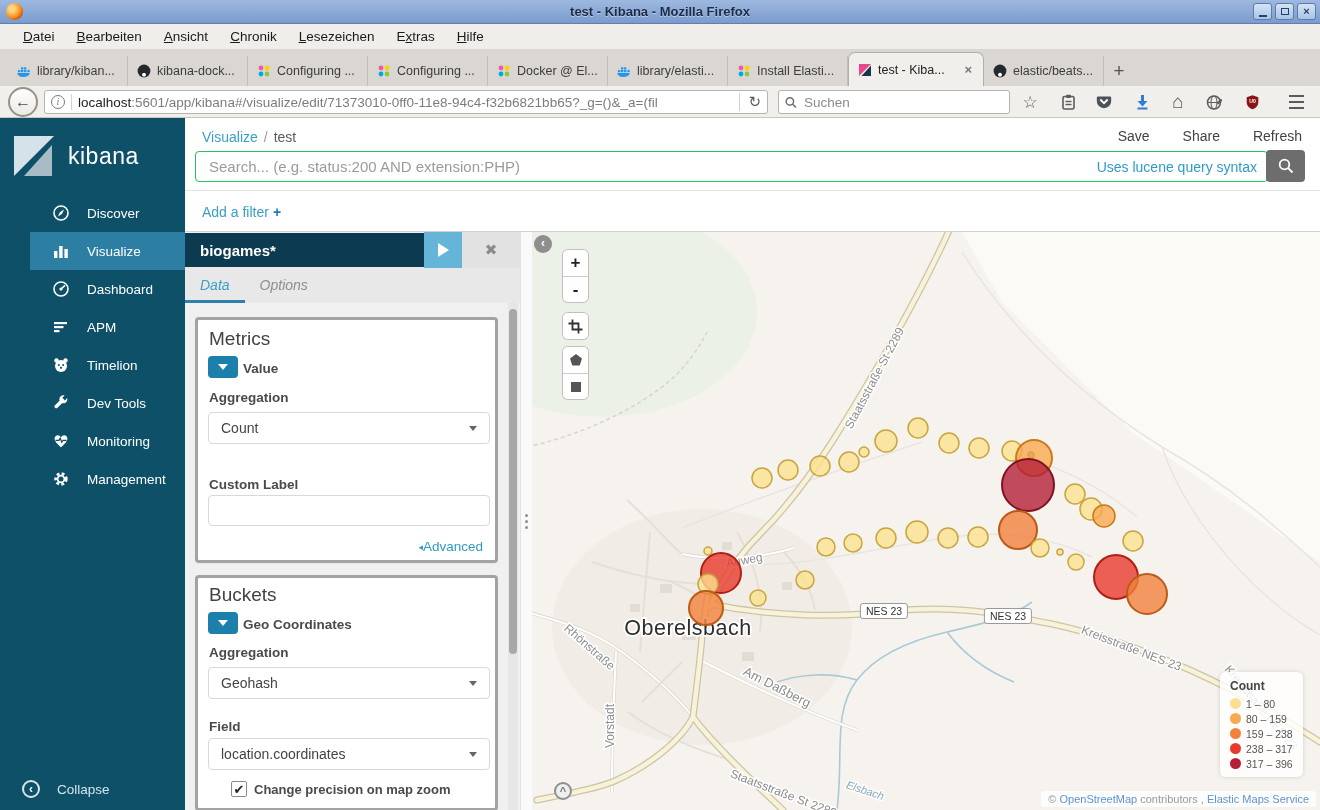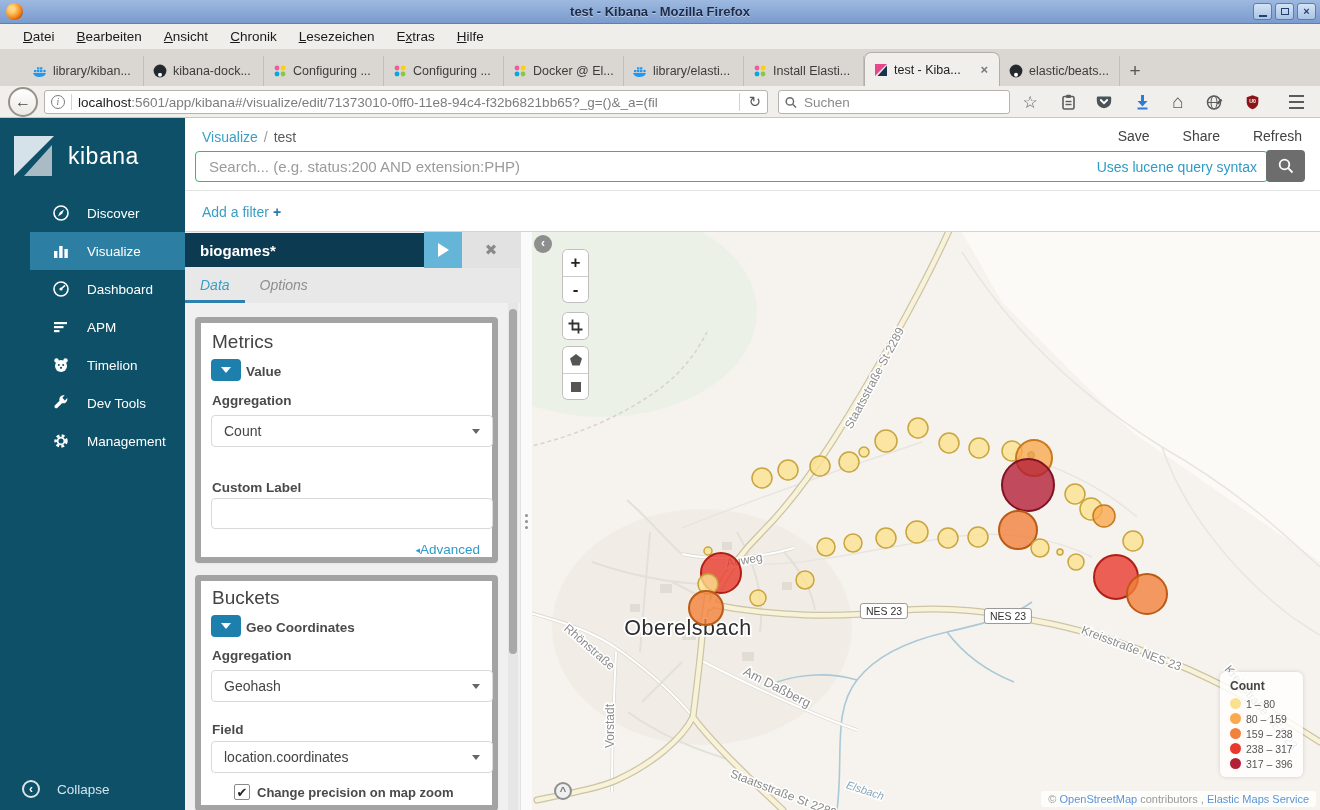--- a/index.html
+++ b/index.html
@@ -20,21 +20,21 @@
   .winbtn{width:19px;height:17px;border:1px solid #5c7cab;border-radius:3px;
     background:linear-gradient(#d5e3f4,#a9c4e6);display:flex;align-items:center;justify-content:center;
     font-size:11px;line-height:1;color:#23406e;font-weight:bold;}
   .wb-min{width:8px;height:2px;background:#23406e;margin-top:8px;}
   .wb-max{width:8px;height:7px;border:1.5px solid #23406e;}
   .menubar{position:absolute;left:0;top:24px;width:1320px;height:26px;background:#f0eeeb;
     border-bottom:1px solid #d9d6d0;display:flex;align-items:center;padding-left:12px;}
   .menu-item{font-size:13.5px;color:#1a1a1a;padding:0 11px;cursor:default;}
   .menu-u{text-decoration:underline;}
   .tabbar{position:absolute;left:0;top:50px;width:1320px;height:36px;background:#dad7d2;
-    display:flex;align-items:flex-end;padding-left:24px;}
+    display:flex;align-items:flex-end;padding-left:8px;}
   .ftab{height:30px;width:120px;display:flex;align-items:center;gap:6px;padding:0 9px;
     font-size:12.5px;color:#3c3c3c;border-right:1px solid #c2beb8;overflow:hidden;white-space:nowrap;}
   .ftab .tab-label{overflow:hidden;text-overflow:clip;white-space:nowrap;}
   .ftab.active{height:34px;width:136px;background:#f1efec;border:1px solid #b3afa8;border-bottom:none;
     border-radius:7px 7px 0 0;color:#222;}
   .tab-close{margin-left:auto;font-size:13px;color:#777;font-weight:bold;padding:0 2px;}
   .newtab{width:30px;height:30px;display:flex;align-items:center;justify-content:center;
     font-size:19px;color:#555;}
   .favicon{width:14px;height:14px;flex:0 0 auto;display:inline-flex;align-items:center;justify-content:center;}
   .navbar{position:absolute;left:0;top:86px;width:1320px;height:32px;background:#f1efec;
@@ -102,21 +102,21 @@
   .vp-tabs{position:absolute;left:0;top:35px;width:335px;height:36px;background:#e8e8e8;display:flex;font-style:italic;}
   .ptab{height:36px;line-height:36px;padding:0 15px;font-size:14px;color:#8e8e8e;}
   .ptab.active{color:#3a9fc4;box-shadow:inset 0 -3px 0 #2e81ad;}
   .vp-play{position:absolute;left:239px;top:0;width:38px;height:36px;background:#64b5d8;
     display:flex;align-items:center;justify-content:center;}
   .play-tri{width:0;height:0;border-left:11px solid #fff;border-top:7px solid transparent;
     border-bottom:7px solid transparent;}
   .vp-closezone{position:absolute;left:277px;top:0;width:58px;height:36px;background:#e2e2e2;
     display:flex;align-items:center;justify-content:center;color:#8a8a8a;font-weight:bold;font-size:15px;}
   .vp-body{position:absolute;left:0;top:71px;width:323px;height:507px;overflow:hidden;}
-  .card{position:absolute;left:10px;width:303px;background:#fff;border:6px solid #a3a3a3;
+  .card{position:absolute;left:10px;width:303px;background:#fff;border:3px solid #a3a3a3;
     border-radius:4px;box-shadow:0 1px 2px rgba(0,0,0,.04);}
   .sec-heading{font-size:19px;color:#444;}
   .agg-toggle{width:30px;height:22px;background:#1d7fab;border-radius:4px;display:flex;
     align-items:center;justify-content:center;}
   .agg-toggle i{width:0;height:0;border-top:6px solid #fff;border-left:5px solid transparent;
     border-right:5px solid transparent;}
   .row-label{font-size:13.5px;font-weight:bold;color:#4a4a4a;}
   .fld-label{font-size:13.5px;font-weight:bold;color:#4a4a4a;}
   .kselect{width:282px;height:32px;border:1px solid #d9d9d9;border-radius:4px;background:#fff;
     display:flex;align-items:center;padding:0 12px;font-size:14px;color:#444;}
@@ -415,20 +415,27 @@
         <span>Timelion</span>
       </div>
       <div class="k-item">
         <svg width="18" height="18" viewBox="0 0 18 18">
             <path d="M15.2,4.1 C15.6,5.5 15.2,7.1 14.1,8.2 C13,9.3 11.4,9.6 10,9.2 L5.5,13.7 C4.8,14.4 3.7,14.4 3,13.7 C2.3,13 2.3,11.9 3,11.2 L7.5,6.7 C7.1,5.3 7.4,3.7 8.5,2.6 C9.6,1.5 11.2,1.1 12.6,1.5 L10.3,3.8 L12.9,6.4 Z" fill="#fff"></path>
           </svg>
         <span>Dev Tools</span>
       </div>
       <div class="k-item">
         <svg width="18" height="18" viewBox="0 0 18 18">
+            <path d="M9,15.2 C4.6,11.2 2.6,9 2.6,6.4 C2.6,4.6 4,3.2 5.8,3.2 C7.1,3.2 8.3,4 9,5.2 C9.7,4 10.9,3.2 12.2,3.2 C14,3.2 15.4,4.6 15.4,6.4 C15.4,9 13.4,11.2 9,15.2 Z" fill="#fff"></path>
+            <polyline points="3.5,8.3 7,8.3 8.2,6.2 9.8,10.2 11,8.3 14.5,8.3" fill="none" stroke="#0d5068" stroke-width="1.2"></polyline>
+          </svg>
+        <span>Monitoring</span>
+      </div>
+      <div class="k-item">
+        <svg width="18" height="18" viewBox="0 0 18 18">
             <circle cx="9" cy="9" r="5.4" fill="none" stroke="#fff" stroke-width="2.6" stroke-dasharray="2.8,2.3"></circle>
             <circle cx="9" cy="9" r="3.4" fill="none" stroke="#fff" stroke-width="1.8"></circle>
           </svg>
         <span>Management</span>
       </div>
     </div>
     <div class="k-collapse">
       <span class="k-collapse-circle">‹</span>
       <span>Collapse</span>
     </div>

